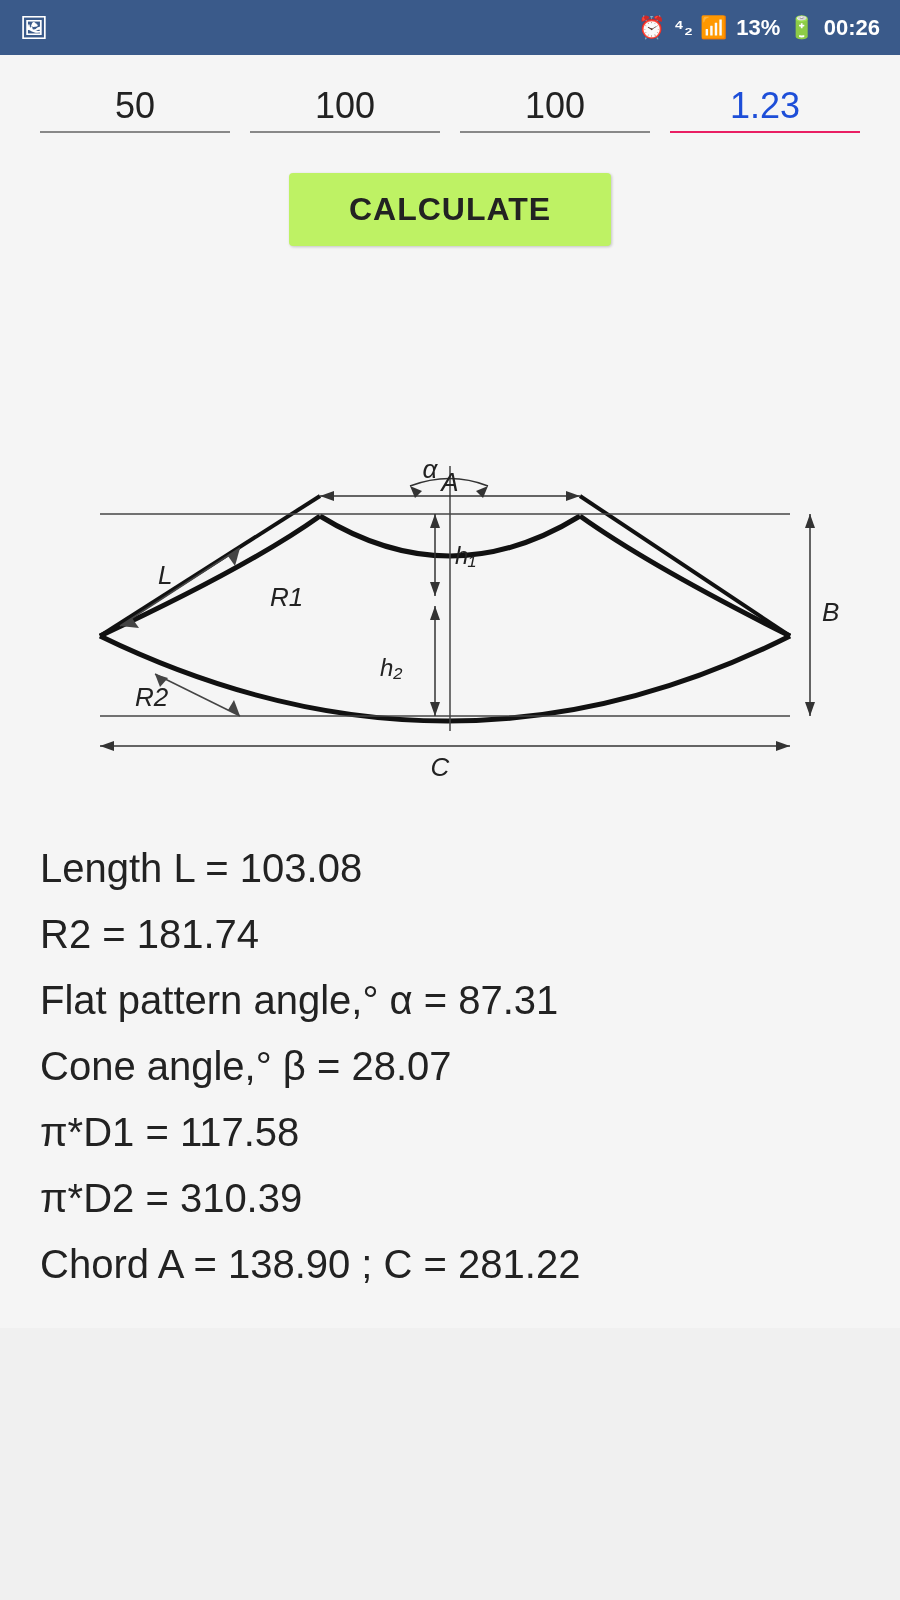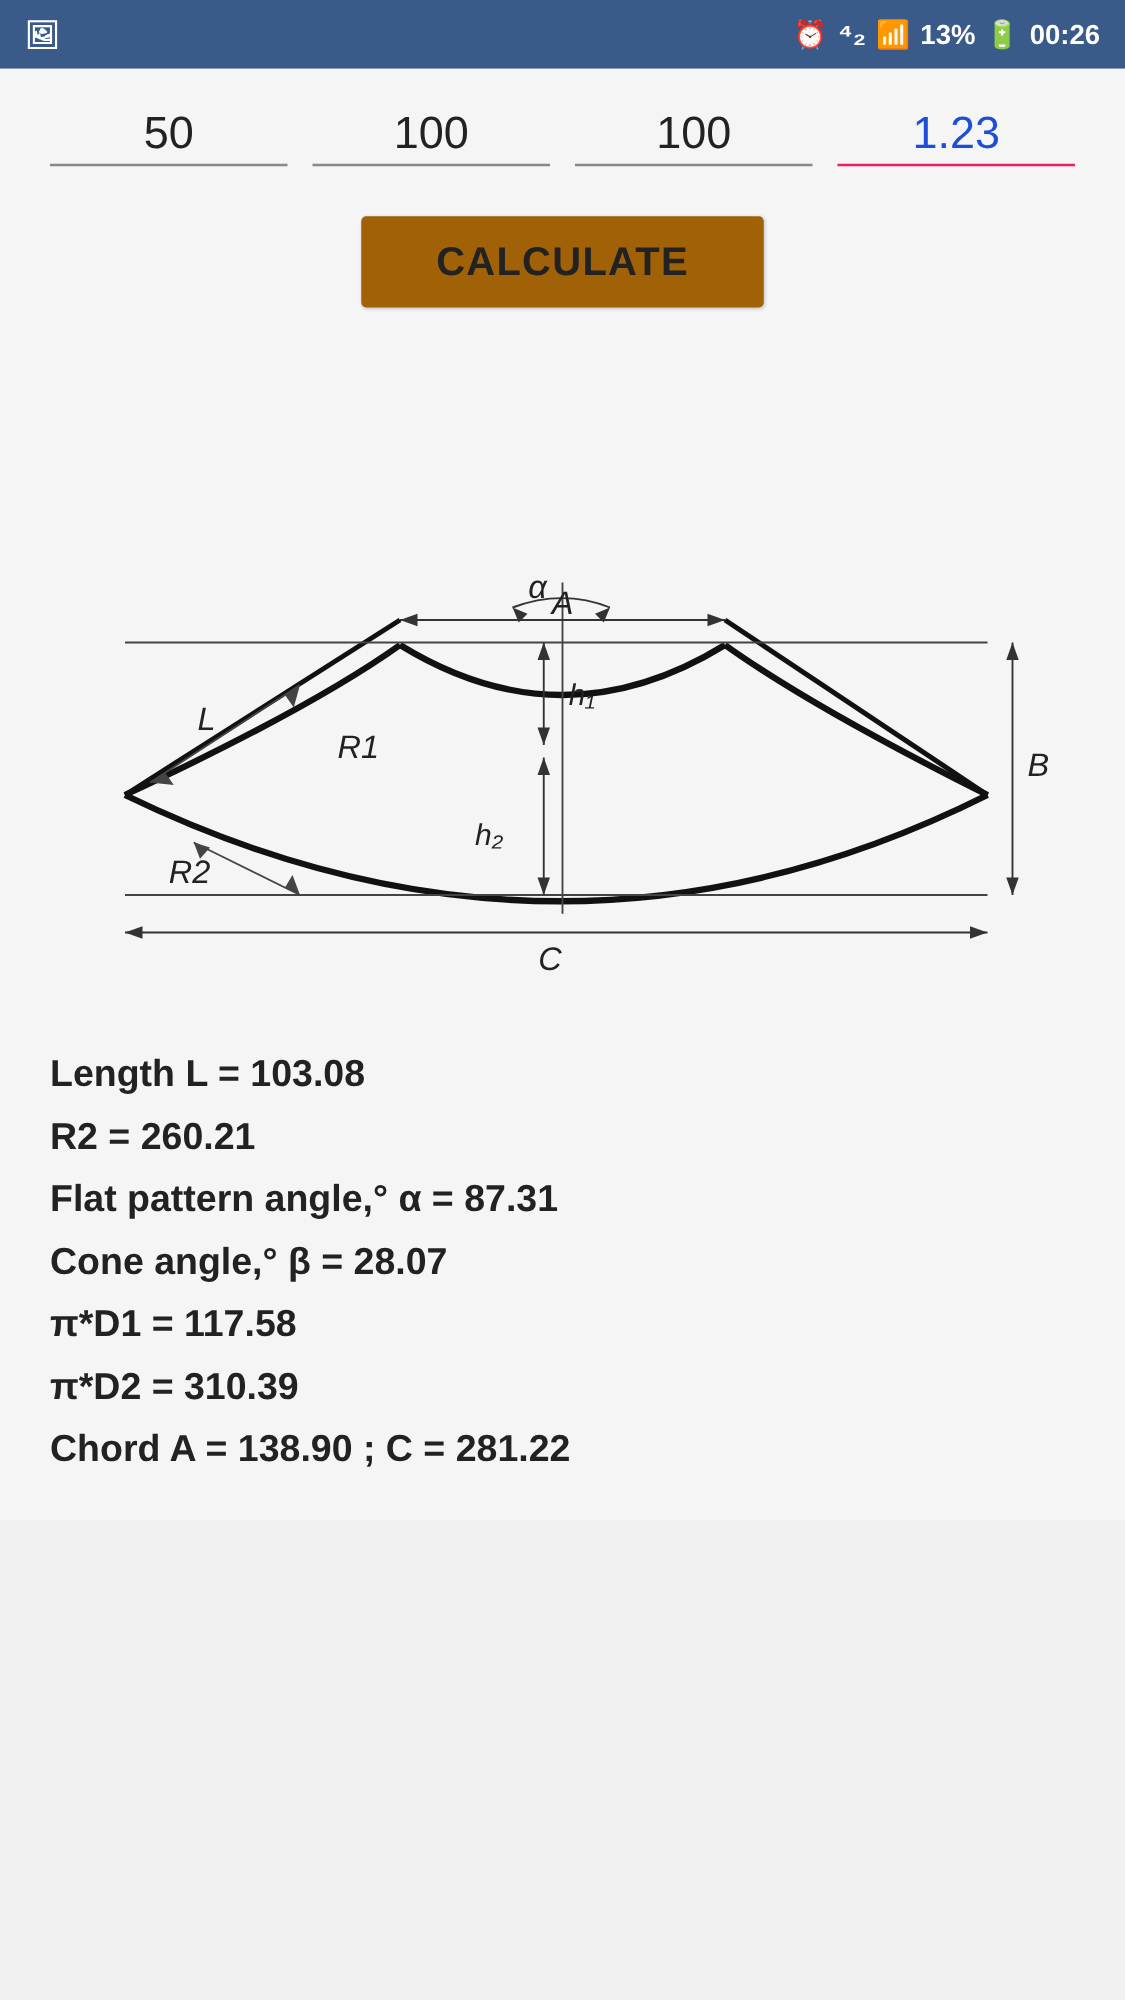--- a/index.html
+++ b/index.html
@@ -74,21 +74,21 @@
     }
 
     
     .calculate-btn-container {
       display: flex;
       justify-content: center;
       margin-bottom: 40px;
     }
 
     .calculate-btn {
-      background: #a16207;
+      background: #bef264;
       border: none;
       border-radius: 4px;
       padding: 18px 60px;
       font-size: 32px;
       font-weight: bold;
       letter-spacing: 1px;
       color: #222;
       cursor: pointer;
       box-shadow: 1px 1px 3px rgba(0,0,0,0.2);
     }
@@ -100,38 +100,37 @@
       margin-bottom: 40px;
       padding: 0 10px;
     }
 
     
     .results-container {
       padding: 10px 20px;
     }
 
     .result-line {
-      font-size: 30px;
+      font-size: 40px;
       color: #222;
       line-height: 1.6;
       margin-bottom: 2px;
-      font-weight: bold;
     }
   </style>
 </head>
 <body>
 
 <div class="status-bar">
   <span class="status-bar-left">
     
     🖼
   </span>
   <div class="status-icons">
     <span>⏰</span>
-    <span style="font-size:24px;">⁴₂</span>
+    <span style="font-size:20px;">⁴₂</span>
     <span>📶</span>
     <span>13%</span>
     <span>🔋</span>
     <span>00:26</span>
   </div>
 </div>
 
 <div class="main-content">
 
   <div class="input-row">
@@ -228,21 +227,21 @@
 
       <line x1="115" y1="388" x2="200" y2="430" stroke="#444" stroke-width="1.5"></line>
       <polygon points="115,388 128,392 120,401" fill="#444"></polygon>
       <polygon points="200,430 188,424 194,414" fill="#444"></polygon>
 
     </svg>
   </div>
 
   <div class="results-container">
     <p class="result-line">Length L = 103.08</p>
-    <p class="result-line">R2 = 260.21</p>
+    <p class="result-line">R2 = 181.74</p>
     <p class="result-line">Flat pattern angle,° α = 87.31</p>
     <p class="result-line">Cone angle,° β = 28.07</p>
     <p class="result-line">π*D1 = 117.58</p>
     <p class="result-line">π*D2 = 310.39</p>
     <p class="result-line">Chord A = 138.90 ;  C = 281.22</p>
   </div>
 
 </div>
 
 </body></html>

